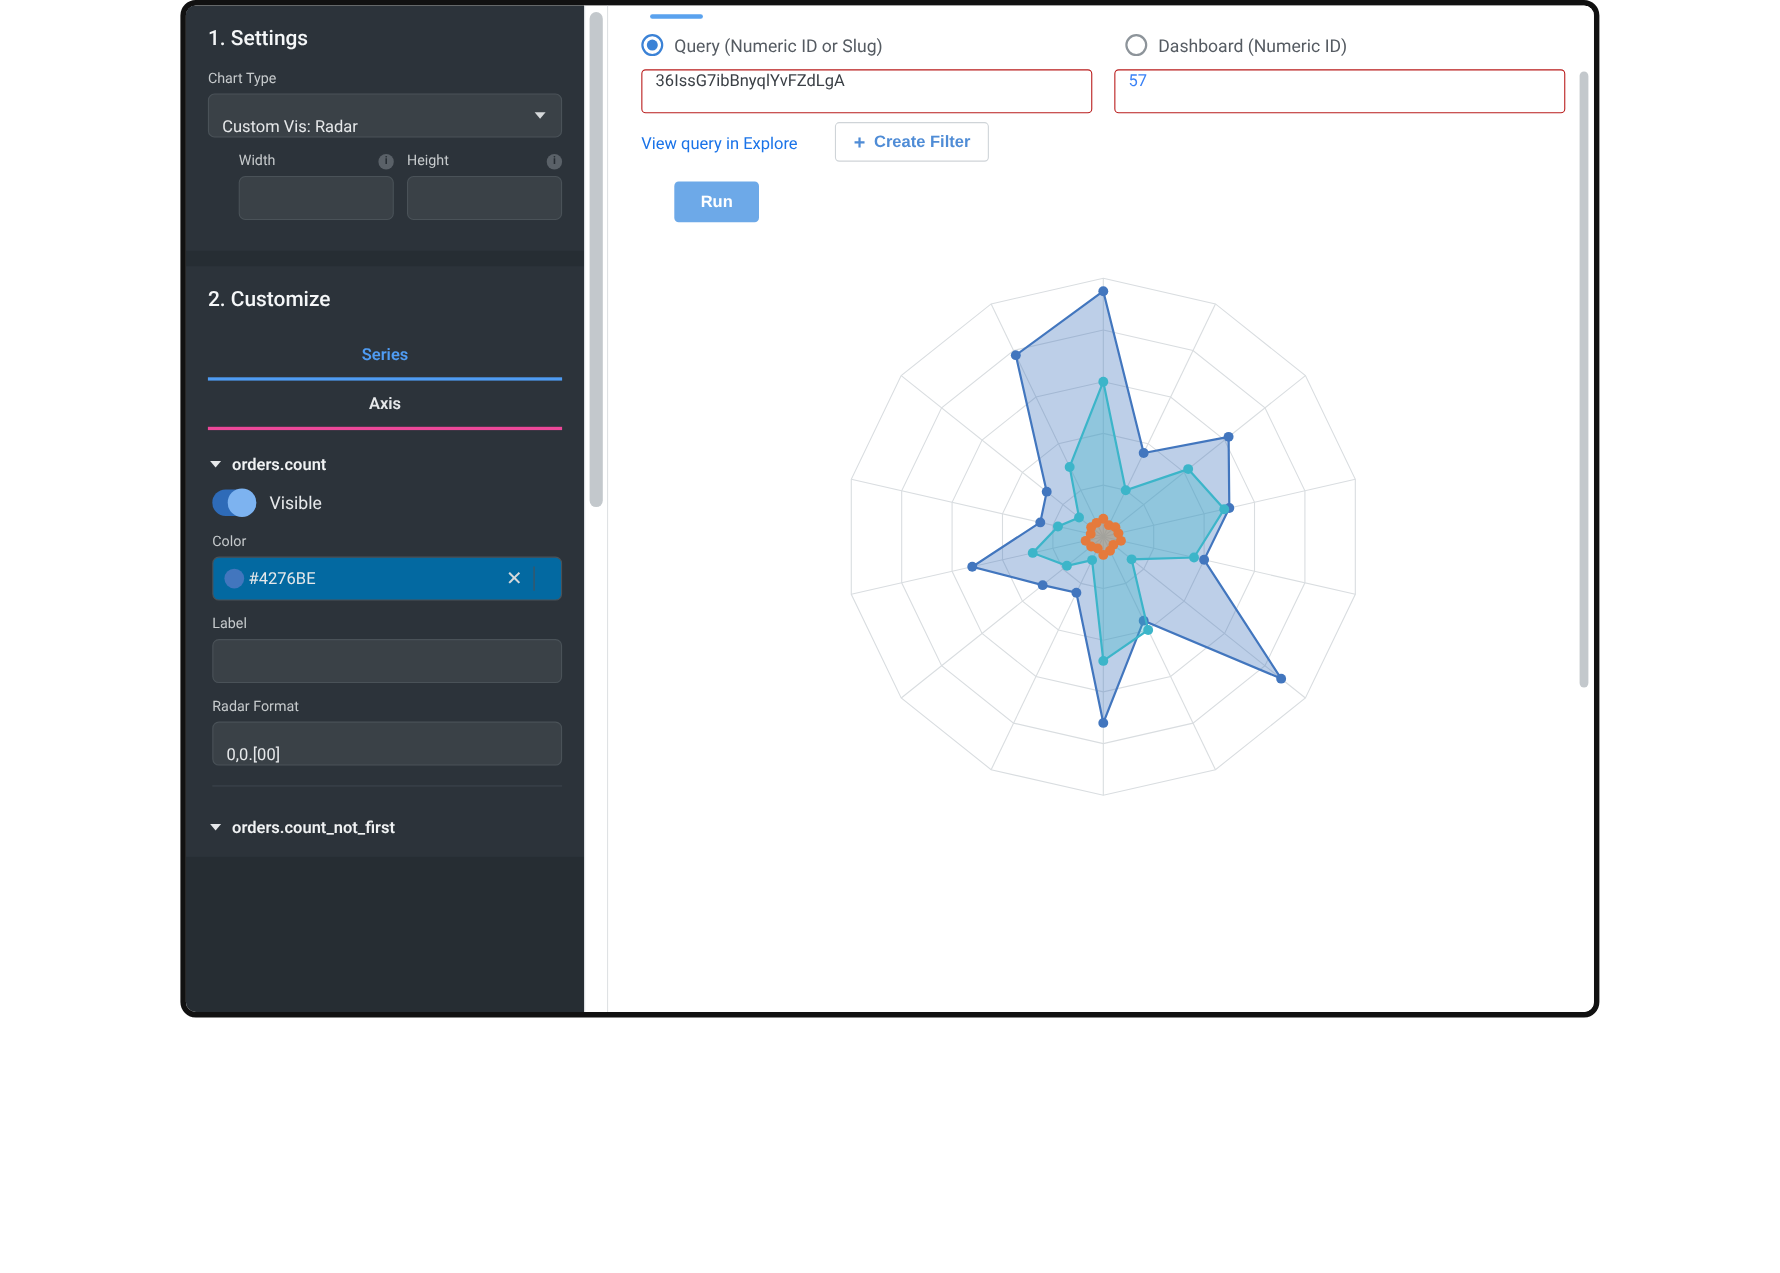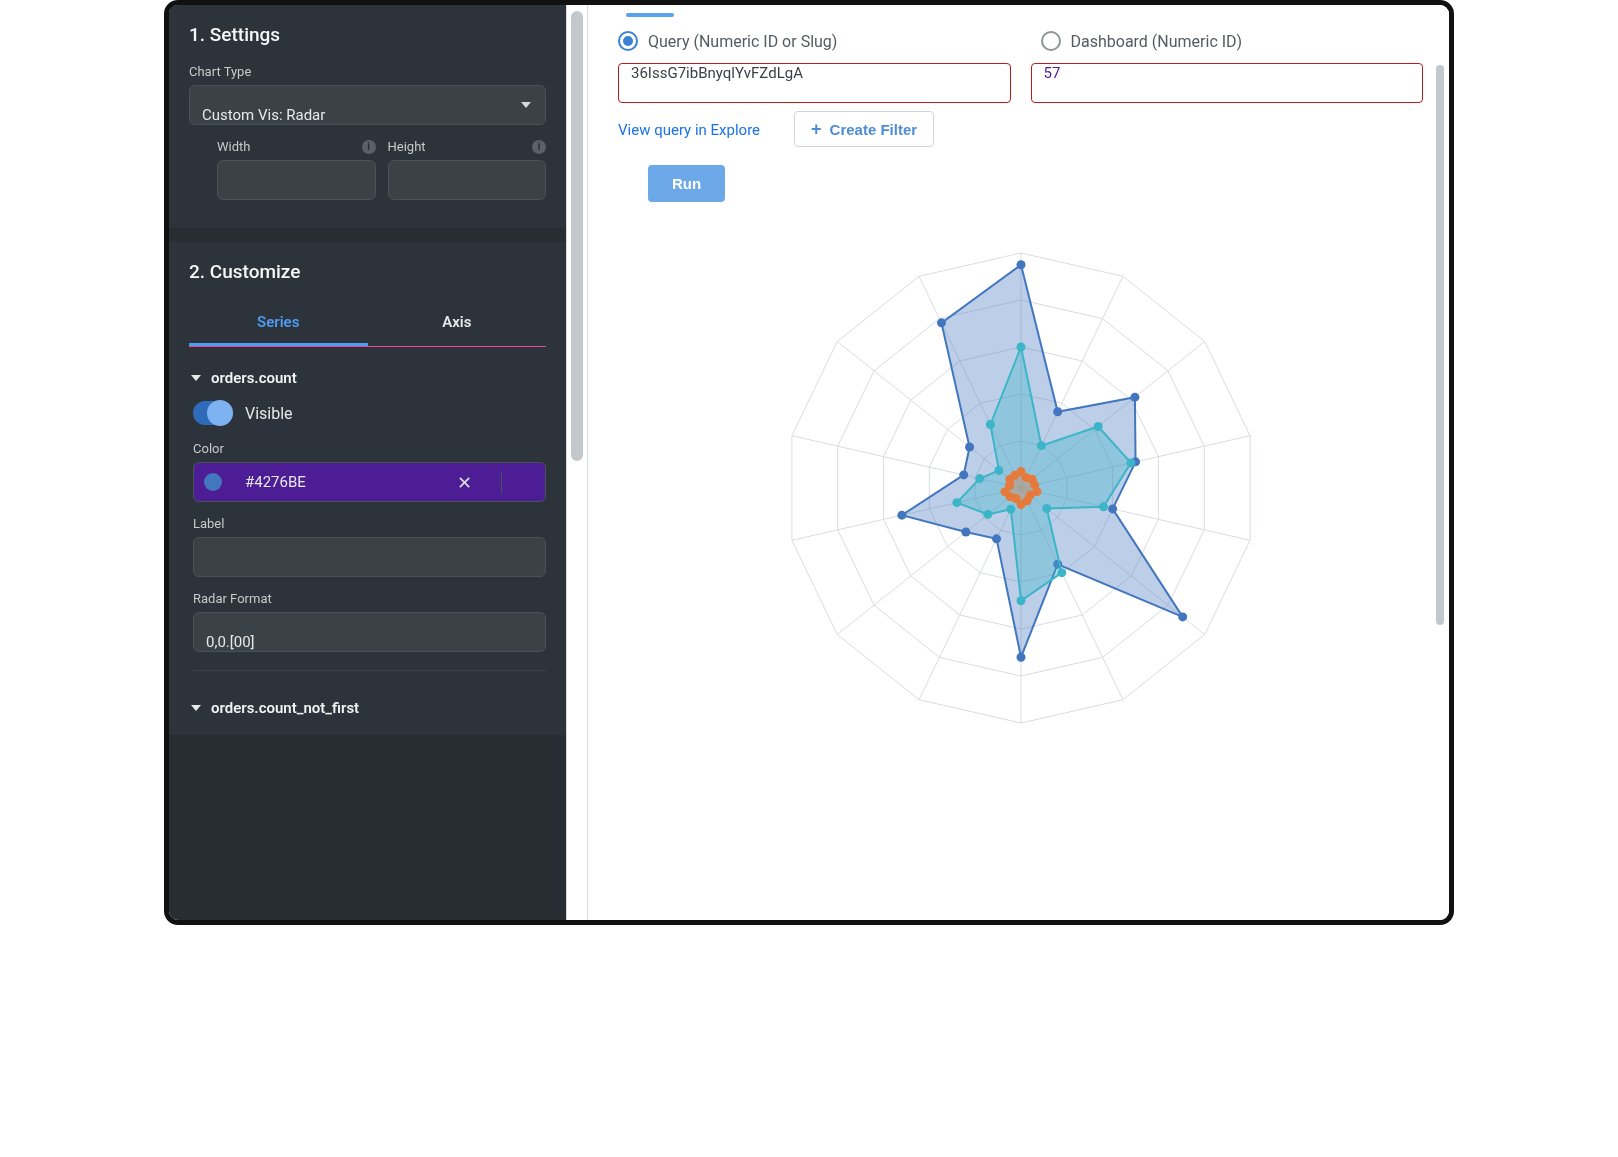--- a/index.html
+++ b/index.html
@@ -14,21 +14,21 @@
     border-radius: 14px;
     width: 1290px;
     height: 925px;
     margin: 0 auto;
     overflow: hidden;
     display: flex;
     background: #fff;
   }
   
   .sidebar {
-    width: 397px;
+    width: 362px;
     background: #262d33;
     color: #e6e8ea;
     display: flex;
     flex-direction: column;
     overflow-y: auto;
   }
   .sidebar-scroll {
     flex: 1;
     overflow: hidden;
   }
@@ -74,22 +74,23 @@
   }
   .select-wrap .caret {
     position: absolute; right: 14px; top: 50%; transform: translateY(-50%);
     width: 0; height: 0; border-left: 5px solid transparent; border-right: 5px solid transparent;
     border-top: 6px solid #d6d9db;
   }
   .two-col { display: flex; gap: 12px; margin-top: 14px; margin-left: 28px; }
   .two-col > div { flex: 1; }
   .tabs {
     display: flex;
-    border-bottom: 1px solid #ec4899;
+    border-bottom: 3px solid #ec4899;
     margin: 14px 0 0 0;
+    flex-direction: column;
   }
   .tab {
     flex: 1;
     text-align: center;
     padding: 12px 0;
     font-size: 15px;
     font-weight: 600;
     color: #e6e8ea;
     cursor: pointer;
   }
@@ -114,22 +115,22 @@
     width: 40px; height: 24px; background: #2e6bb8; border-radius: 12px;
     position: relative;
   }
   .toggle .knob {
     position: absolute; right: 0px; top: -1px;
     width: 26px; height: 26px; border-radius: 50%;
     background: #7db3f0;
   }
   .color-input {
     width: 100%; height: 40px;
-    background: #4c1d95; border: 1px solid #4a5258; border-radius: 6px;
-    display: flex; align-items: center; padding: 0 8px 0 10px; gap: 23px;
+    background: #0369a1; border: 1px solid #4a5258; border-radius: 6px;
+    display: flex; align-items: center; padding: 0 8px 0 10px; gap: 4px;
   }
   .swatch { width: 18px; height: 18px; border-radius: 50%; }
   .color-input .val { flex: 1; color: #e6e8ea; font-size: 15px; }
   .color-input .x { color: #d6d9db; font-size: 18px; padding: 0 6px; cursor: pointer; }
   .color-input .sep { width: 1px; height: 22px; background: #4a5258; }
   .color-input .dd { padding: 0 6px; }
   .series-body .text-input { background: #3a4147; }
   .series-body .field-label { margin-top: 14px; }
   .hr { border: none; border-top: 1px solid #3d454c; margin: 18px 0 0 0; }
 
@@ -174,21 +175,21 @@
   .input-row .tfield {
     flex: 1;
     height: 40px;
     border: 1px solid #b91c1c;
     border-radius: 4px;
     padding: 0 12px;
     font-size: 15px;
     color: #3a3f45;
     background: #fff;
   }
-  .input-row .tfield.placeholder { color: #4c1d95; }
+  .input-row .tfield.placeholder { color: #3b82f6; }
   .link { color: #1a73e8; font-size: 15px; text-decoration: none; display:inline-block; margin: 4px 0 12px 0; }
   .filters-row { display:flex; align-items:center; gap:10px; margin: 4px 0 12px 14px; }
   .create-filter-btn {
     display: inline-flex; align-items: center; gap: 8px;
     border: 1px solid #cfd4d8; border-radius: 4px;
     padding: 8px 16px; color: #4f8cd6; font-weight: 600; font-size: 15px;
     background: #fff; cursor: pointer;
     margin-left: 30px;
   }
   .plus { font-size: 18px; line-height: 1; }

